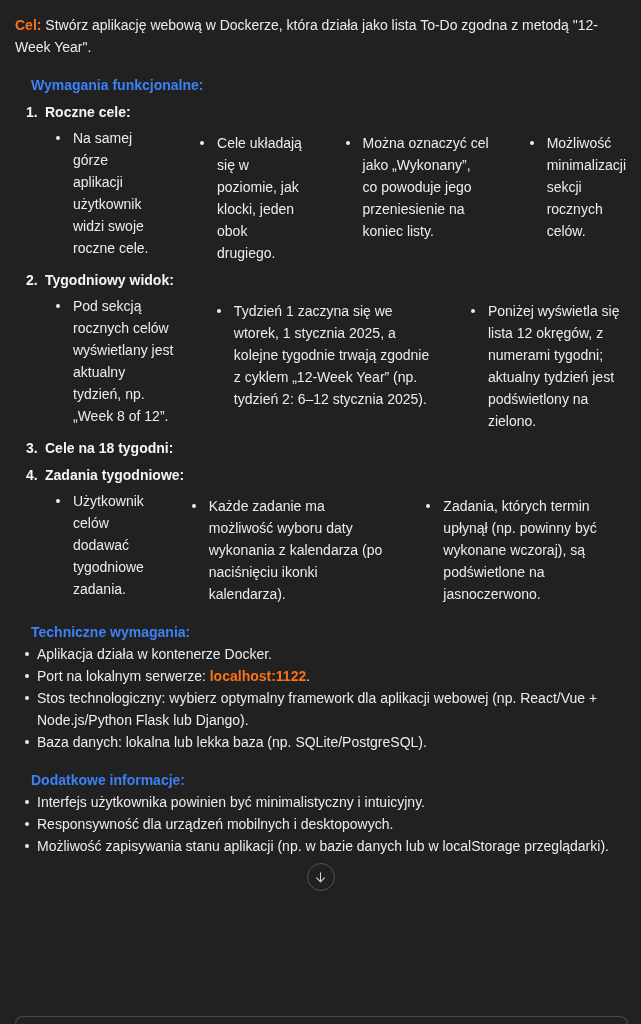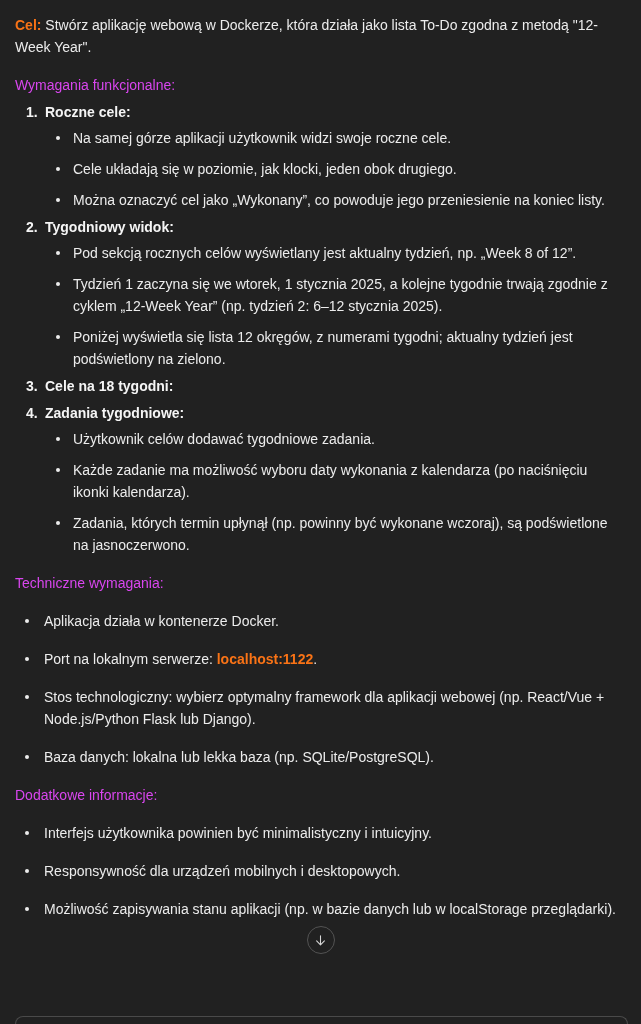--- a/index.html
+++ b/index.html
@@ -15,40 +15,40 @@
     position: relative;
   }
   .msg {
     display: flex;
     flex-direction: column;
     padding: 14px 15px 0 15px;
   }
   .intro { margin: 0; }
   .bold { font-weight: 700; color: #f97316; }
   .section-heading {
-    margin: 16px 0 0 0;
+    margin: 16px 0 0 16px;
     font-size: 14px;
-    font-weight: 400;
-    color: #d946ef;
+    font-weight: 700;
+    color: #3b82f6;
     line-height: 22px;
   }
   .num-item { margin-top: 5px; }
   .num-item:first-of-type { margin-top: 7px; }
   .num-head {
     display: flex;
     padding-left: 11px;
     font-weight: 700;
     color: #f5f5f5;
   }
   .num-marker { flex: none; width: 19px; }
-  .nested { display: flex; flex-direction: column; }
+  .nested { display: flex; flex-direction: row; }
   .brow { display: flex; align-items: flex-start; }
   .nested .brow { padding-left: 41px; margin-top: 9px; }
   .nested .brow:first-child { margin-top: 4px; }
-  .top-list .brow { padding-left: 10px; margin-top: 16px; gap: 7px; }
+  .top-list .brow { padding-left: 10px; margin-top: 0; }
   .dot {
     flex: none;
     width: 4px; height: 4px;
     border-radius: 50%;
     background: #ececec;
     margin-top: 9px;
   }
   .nested .dot { margin-right: 13px; }
   .top-list .dot { margin-right: 8px; }
   .btext { flex: 1; }
@@ -94,20 +94,24 @@
           <span class="btext">Na samej górze aplikacji użytkownik widzi swoje roczne cele.</span>
         </div>
       <div class="brow">
           <span class="dot"></span>
           <span class="btext">Cele układają się w poziomie, jak klocki, jeden obok drugiego.</span>
         </div>
       <div class="brow">
           <span class="dot"></span>
           <span class="btext">Można oznaczyć cel jako „Wykonany”, co powoduje jego przeniesienie na koniec listy.</span>
         </div>
+      <div class="brow">
+          <span class="dot"></span>
+          <span class="btext">Możliwość minimalizacji sekcji rocznych celów.</span>
+        </div>
     </div>
   </div>
 
   <div class="num-item">
     <div class="num-head">
       <span class="num-marker">2.</span>
       <span>Tygodniowy widok:</span>
     </div>
     <div class="nested">
       <div class="brow">

